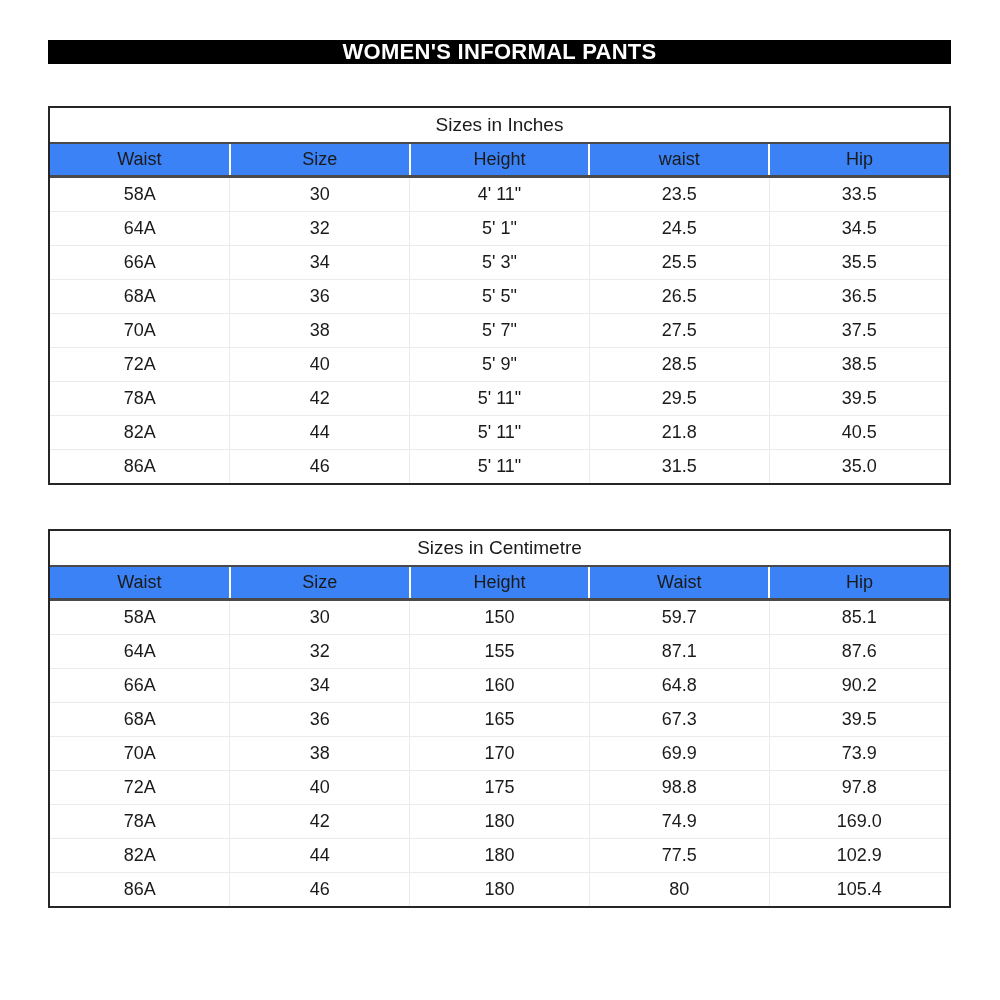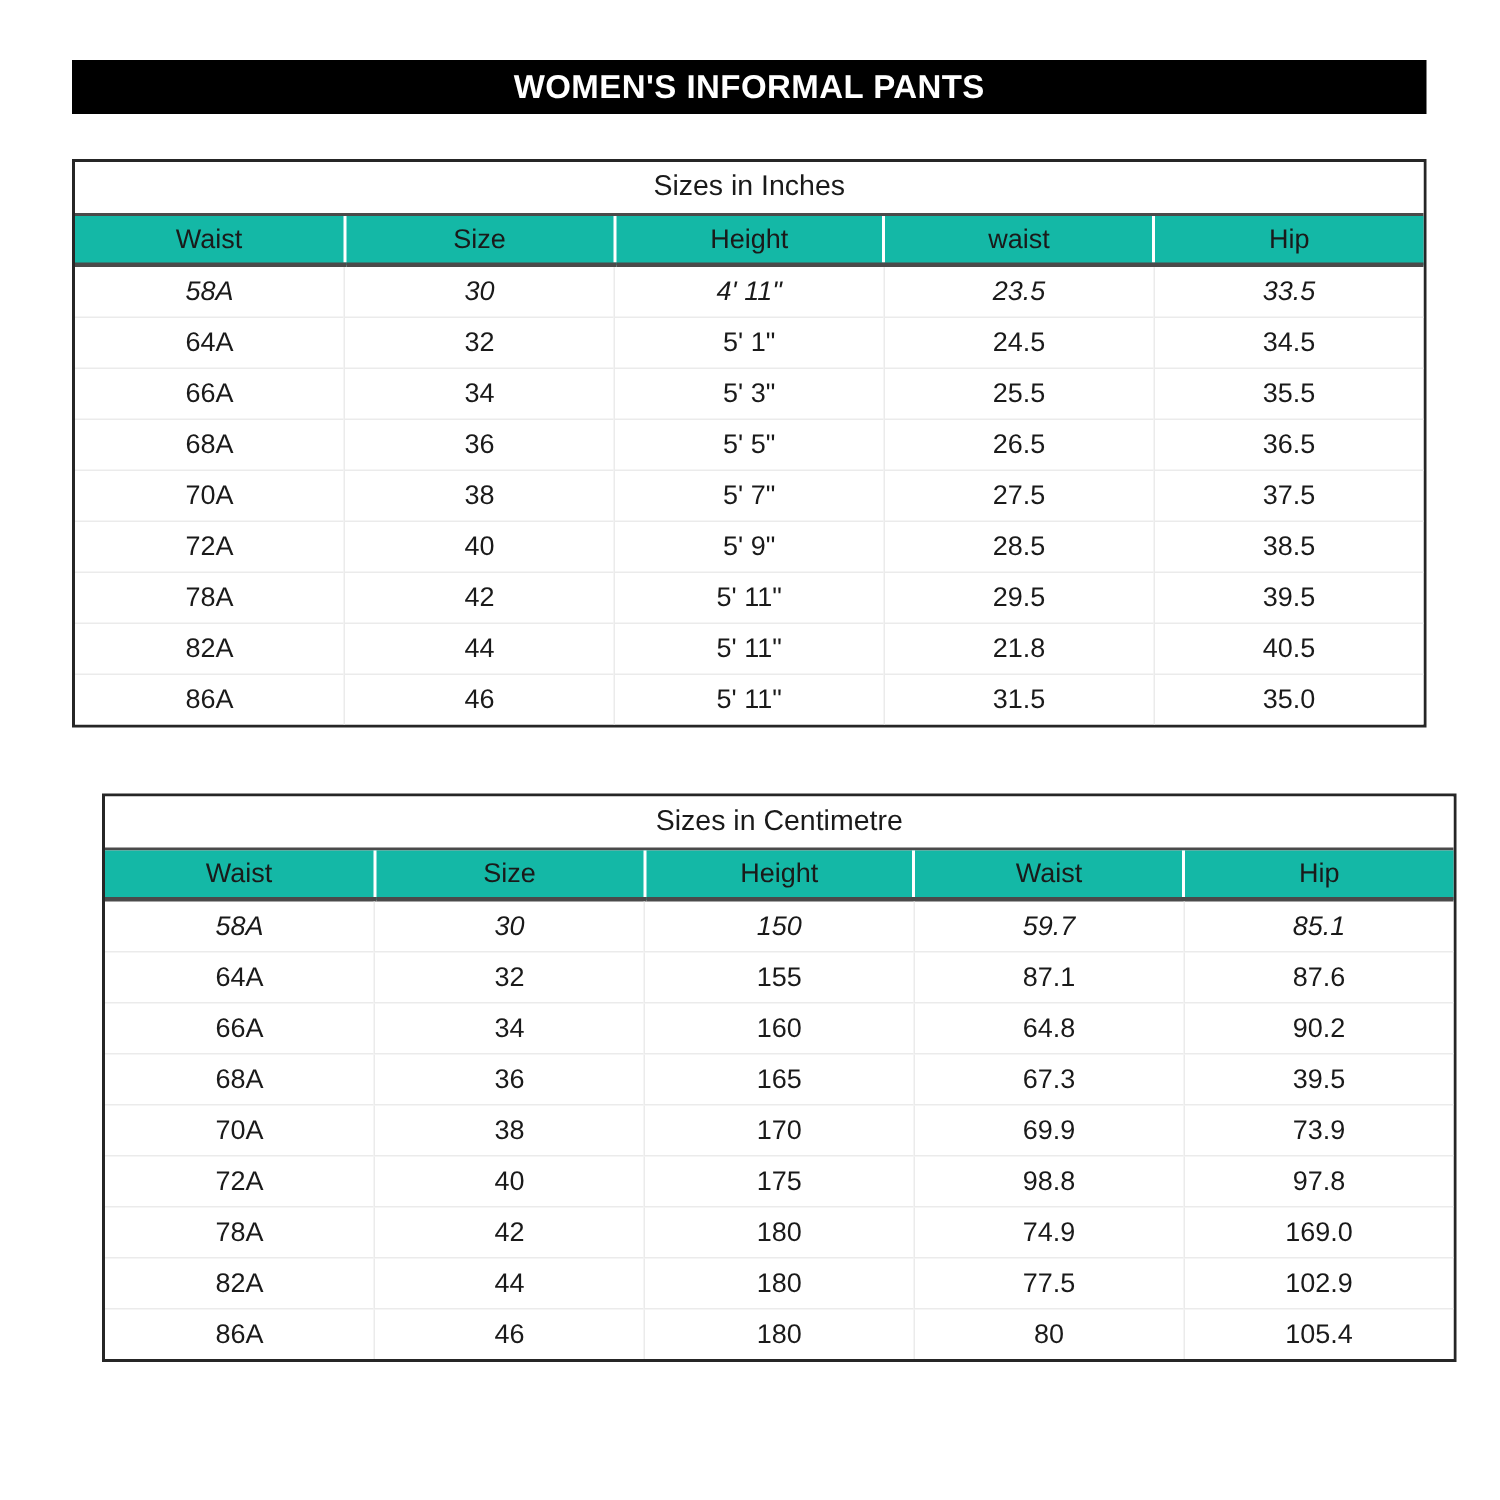--- a/index.html
+++ b/index.html
@@ -16,76 +16,76 @@
     width: 1000px;
     height: 1000px;
     background: #ffffff;
     overflow: hidden;
   }
   .banner {
     position: absolute;
     left: 48px;
     top: 40px;
     width: 903px;
-    height: 36px;
+    height: 24px;
     background: #000000;
     color: #ffffff;
     display: flex;
     align-items: center;
     justify-content: center;
     font-weight: 700;
     font-size: 22px;
     letter-spacing: 0.3px;
   }
   .size-table-wrap {
     position: absolute;
     left: 48px;
     width: 903px;
     border: 2px solid #262626;
     box-sizing: border-box;
     background: #ffffff;
   }
   .tbl-1 { top: 106px; }
-  .tbl-2 { top: 529px; margin-left: 20px; }
+  .tbl-2 { top: 529px; }
   .tbl-title {
     height: 34px;
     display: flex;
     align-items: center;
     justify-content: center;
     font-size: 19px;
     background: #ffffff;
     border-bottom: 2px solid #4a4a4a;
     text-align: right;
   }
   table.size-table {
     width: 100%;
     border-collapse: collapse;
     table-layout: fixed;
   }
   table.size-table th {
-    background: #14b8a6;
+    background: #3b82f6;
     font-weight: 400;
     font-size: 18px;
     height: 31px;
     text-align: center;
     border-bottom: 3px solid #4a4a4a;
     border-left: 2px solid #ffffff;
     padding: 0;
   }
   table.size-table th:first-child { border-left: none; }
   table.size-table td {
     font-size: 18px;
     height: 33px;
     text-align: center;
     border-top: 1px solid #ebebeb;
     border-left: 1px solid #ebebeb;
     padding: 0;
     background: #ffffff;
   }
-  table.size-table tr:first-child td { border-top: none; font-style: italic; }
+  table.size-table tr:first-child td { border-top: none; }
   table.size-table td:first-child { border-left: none; }
 </style>
 </head>
 <body>
 
 <div class="page">
 
   <div class="banner">
     <span>WOMEN'S INFORMAL PANTS</span>
   </div>

